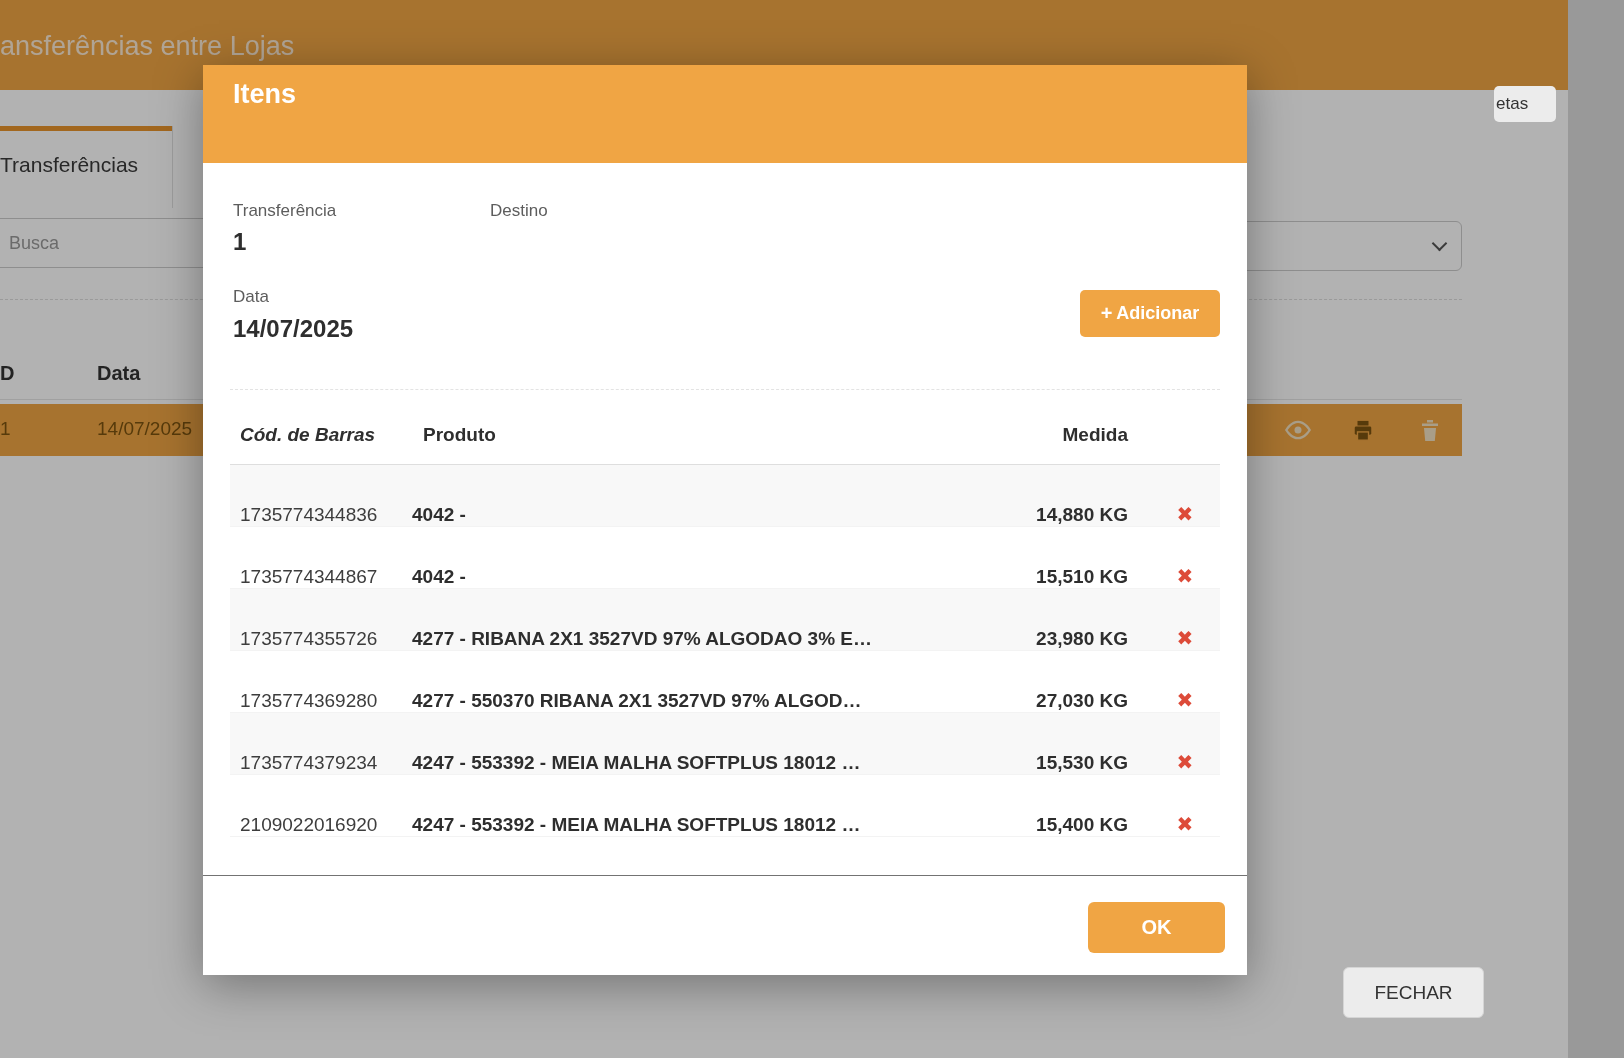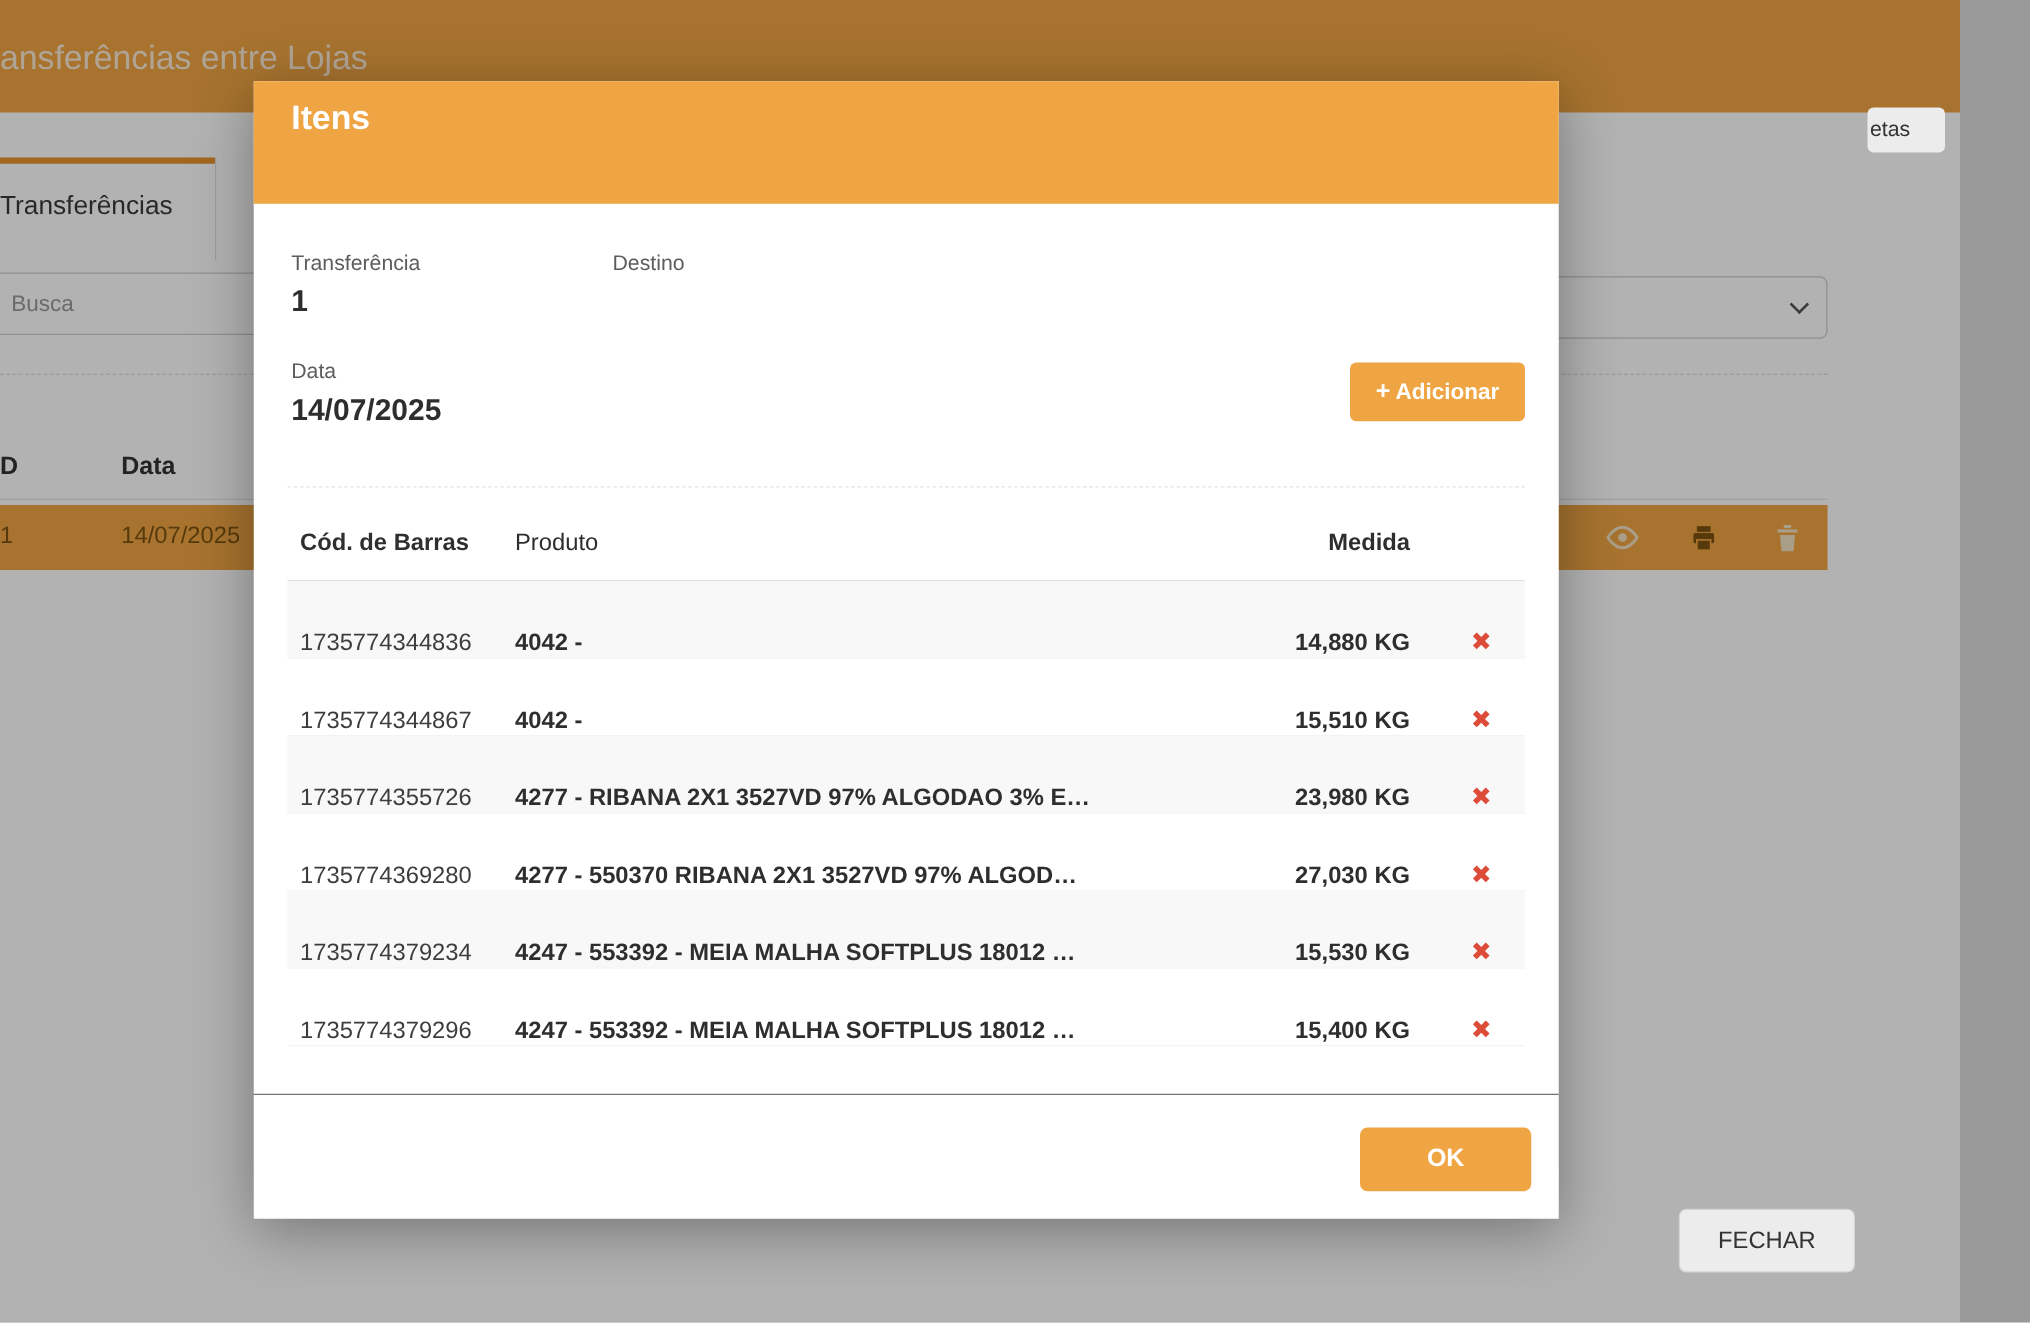--- a/index.html
+++ b/index.html
@@ -75,23 +75,23 @@
     color:#fff;font-size:18px;font-weight:bold;display:flex;align-items:center;justify-content:center;gap:4px;cursor:pointer;font-family:inherit;}
   .add-plus{font-size:20px;font-weight:bold;}
 
   .m-dashed{position:absolute;left:27px;top:324px;width:990px;border-top:1px dashed #e3e3e3;}
 
   .m-table{position:absolute;left:27px;top:340px;width:990px;}
   .thead{display:flex;align-items:center;height:60px;border-bottom:1px solid #dedede;font-size:19px;font-weight:bold;color:#2f2f2f;}
   .trow{display:flex;align-items:flex-end;height:62px;font-size:19px;border-bottom:1px solid #f3f3f3;background:#ffffff;}
   .trow.alt{background:#f8f8f8;}
   .col-bar{width:182px;padding-left:10px;color:#3d3d3d;}
-  .thead .col-bar{color:#2f2f2f;}
+  .thead .col-bar{color:#2f2f2f;font-style:italic;}
   .col-prod{flex:1;font-weight:bold;color:#2e2e2e;white-space:nowrap;overflow:hidden;}
-  .thead .col-prod{font-weight:normal;}
+  .thead .col-prod{font-weight:bold;margin-left:11px;}
   .col-med{width:140px;text-align:right;padding-right:22px;font-weight:bold;color:#2e2e2e;white-space:nowrap;}
   .col-x{width:70px;text-align:center;color:var(--delred);font-weight:bold;font-size:20px;cursor:pointer;}
 
   .modal-footer{position:absolute;left:0;top:810px;width:100%;height:100px;border-top:1px solid #737373;}
   .ok-button{position:absolute;left:885px;top:26px;width:137px;height:51px;background:var(--accent);border:none;border-radius:6px;
     color:#fff;font-size:20px;font-weight:bold;cursor:pointer;font-family:inherit;}
 </style>
 </head>
 <body>
 
@@ -204,21 +204,21 @@
         <div class="col-med"><span>27,030</span> <span>KG</span></div>
         <div class="col-x">✖</div>
       </div>
       <div class="trow alt">
         <div class="col-bar">1735774379234</div>
         <div class="col-prod">4247 - 553392 - MEIA MALHA SOFTPLUS 18012 …</div>
         <div class="col-med"><span>15,530</span> <span>KG</span></div>
         <div class="col-x">✖</div>
       </div>
       <div class="trow">
-        <div class="col-bar">1735774379296</div>
+        <div class="col-bar">2109022016920</div>
         <div class="col-prod">4247 - 553392 - MEIA MALHA SOFTPLUS 18012 …</div>
         <div class="col-med"><span>15,400</span> <span>KG</span></div>
         <div class="col-x">✖</div>
       </div>
     </div>
 
     <div class="modal-footer">
       <button class="ok-button">OK</button>
     </div>
   </div>

